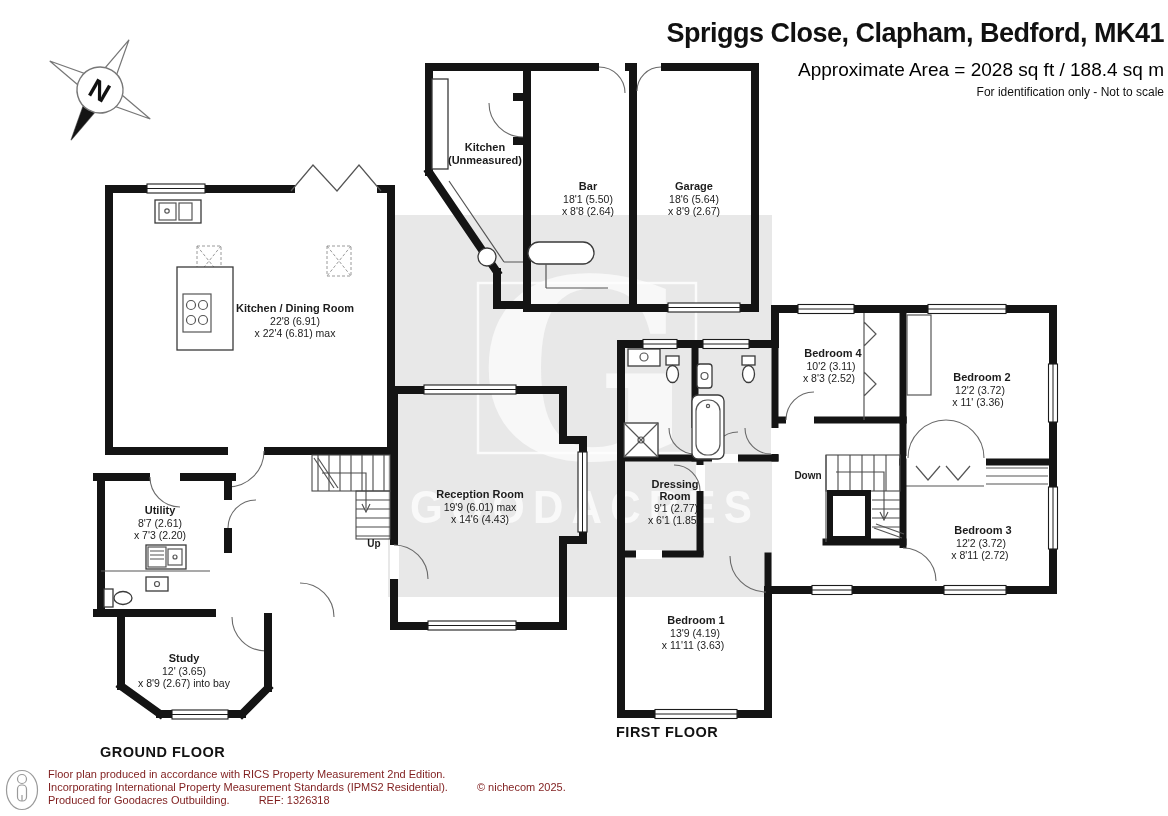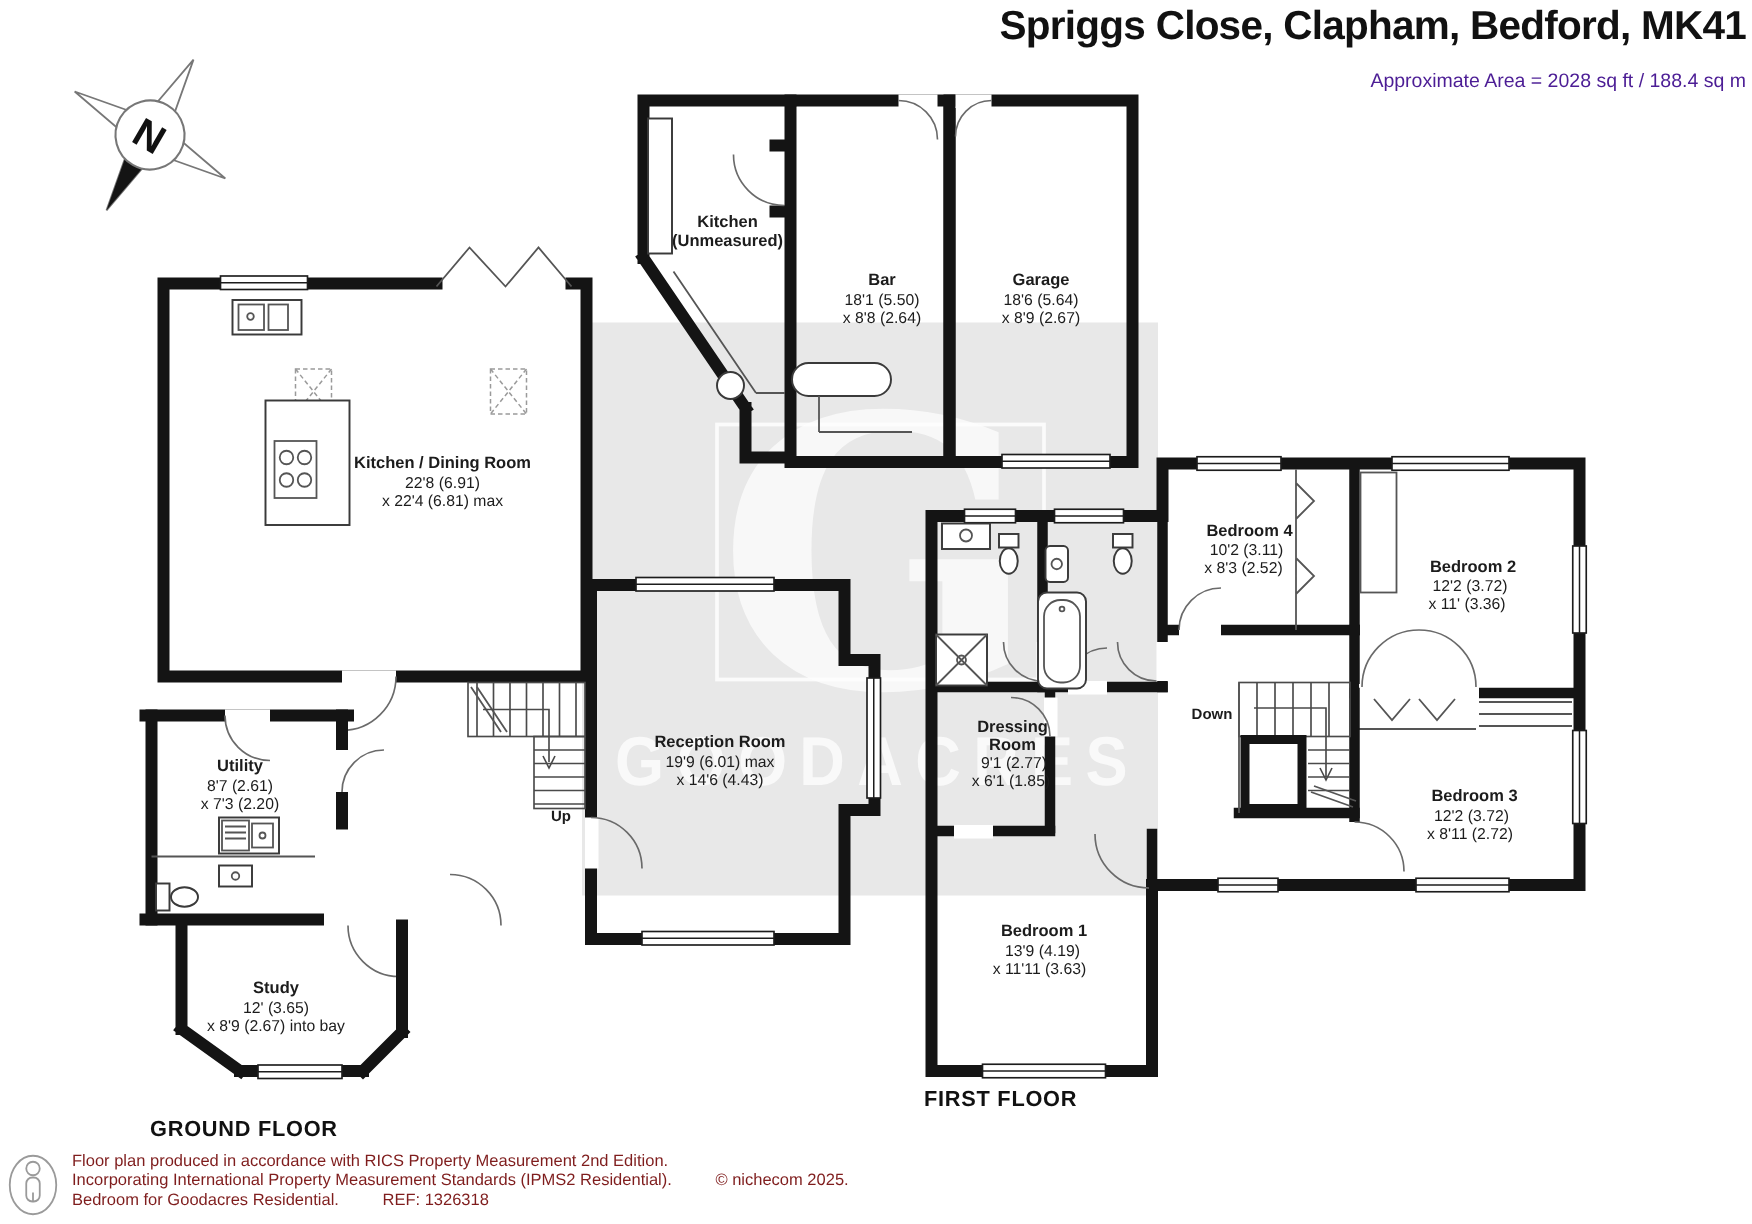--- a/index.html
+++ b/index.html
@@ -1,22 +1,22 @@
 <!DOCTYPE html>
 <html><head>
 <meta charset="utf-8">
 <style>
   html,body{margin:0;padding:0;background:#fff;}
   .page{position:relative;width:1168px;height:816px;background:#fff;overflow:hidden;
         font-family:"Liberation Sans",sans-serif;color:#1c1c1c;}
   .plan-svg{position:absolute;left:0;top:0;}
   
-  .header{position:absolute;top:2px;right:4px;text-align:right;}
+  .header{position:absolute;top:18px;right:4px;text-align:right;}
   .title{font-size:27px;font-weight:bold;letter-spacing:-.5px;color:#111;margin:0 0 10px 0;}
-  .area-line{font-size:13px;line-height:21px;color:#4c1d95;}
+  .area-line{font-size:19px;line-height:21px;color:#000000;}
   .disclaimer{font-size:12px;color:#111;margin-top:5px;}
   
   .footer{position:absolute;left:4px;top:768px;display:flex;align-items:flex-start;color:#7f1d1d;}
   .footer-text{margin-left:8px;font-size:11px;line-height:13px;}
   .footer-extra{margin-left:26px;}
   
   .wall{stroke:#141414;stroke-width:8;fill:none;stroke-linecap:square;}
   .wall7{stroke:#141414;stroke-width:7;fill:none;stroke-linecap:square;}
   .wallbox{stroke:#141414;stroke-width:6;fill:none;}
   .gap{fill:#ffffff;stroke:none;}
@@ -37,20 +37,21 @@
   .compass-n{font:bold 27px "Liberation Sans",sans-serif;fill:#111;text-anchor:middle;}
 </style>
 </head>
 <body>
 
 <div class="page">
 
   <div class="header">
     <div class="title">Spriggs Close, Clapham, Bedford, MK41</div>
     <div class="area-line">Approximate Area = 2028 sq ft / 188.4 sq m</div>
+    <div class="disclaimer">For identification only - Not to scale</div>
   </div>
 
   <svg class="plan-svg" width="1168" height="770" viewBox="0 0 1168 770">
 
     <g>
       <rect x="388" y="215" width="384" height="382" fill="#e8e8e8"></rect>
       <rect x="478" y="283" width="218" height="170" fill="none" stroke="#ffffff" stroke-width="2.5" opacity=".8"></rect>
       <text class="wm-g" x="585" y="458">G</text>
       <text class="wm-word" x="585" y="523" textLength="350" lengthAdjust="spacingAndGlyphs">GOODACRES</text>
     </g>
@@ -341,19 +342,19 @@
       <rect x="13.5" y="17" width="9" height="16" rx="4" fill="none" stroke="#9a9a9a" stroke-width="1.2"></rect>
       <line x1="18" y1="27" x2="18" y2="33" stroke="#9a9a9a" stroke-width="1.2"></line>
     </svg>
     <div class="footer-text">
       <div>Floor plan produced in accordance with RICS Property Measurement 2nd Edition.</div>
       <div>
         <span>Incorporating International Property Measurement Standards (IPMS2 Residential).</span>
         <span class="footer-extra">© nichecom 2025.</span>
       </div>
       <div>
-        <span>Bedroom for Goodacres Residential.</span>
+        <span>Produced for Goodacres Outbuilding.</span>
         <span class="footer-extra">REF: 1326318</span>
       </div>
     </div>
   </div>
 
 </div>
 
 </body></html>

